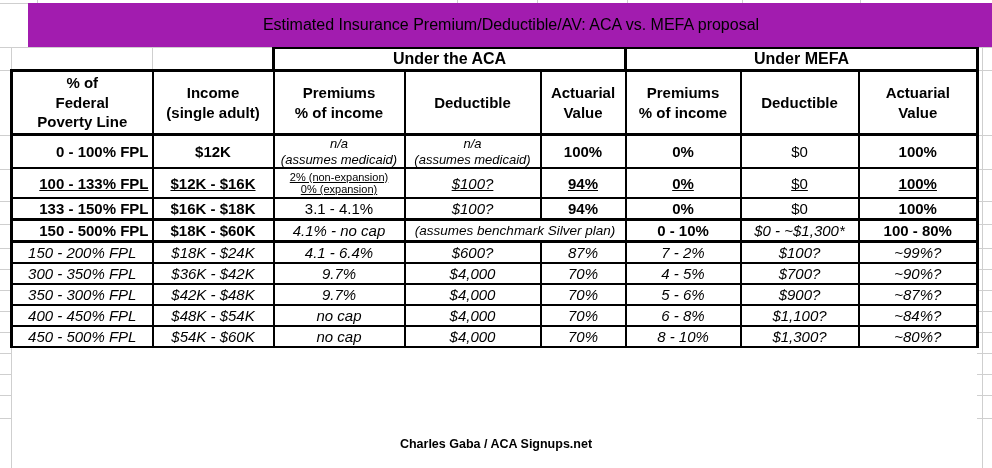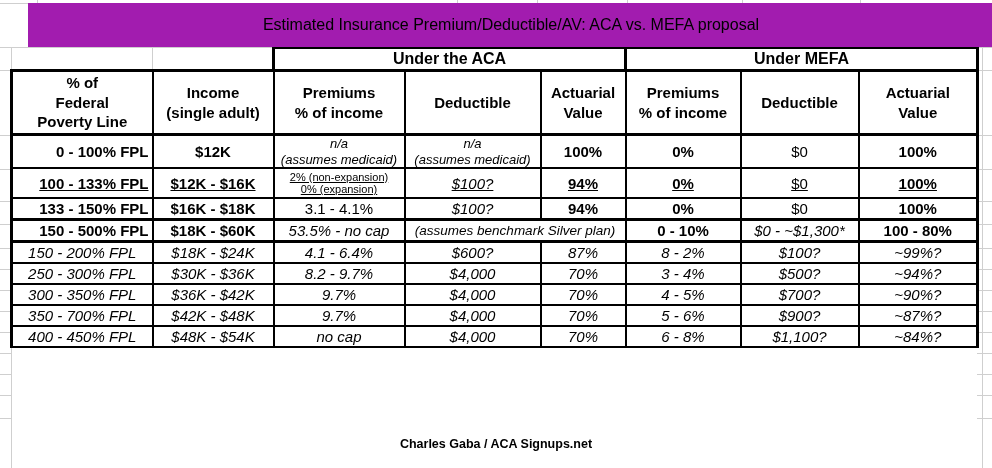--- a/index.html
+++ b/index.html
@@ -165,74 +165,74 @@
         <td>3.1 - 4.1%</td>
         <td class="i">$100?</td>
         <td class="b">94%</td>
         <td class="b">0%</td>
         <td>$0</td>
         <td class="b">100%</td>
       </tr>
       <tr class="rn tt tb">
         <td class="b ra">150 - 500% FPL</td>
         <td class="b">$18K - $60K</td>
-        <td class="i">53.5% - no cap</td>
+        <td class="i">4.1% - no cap</td>
         <td class="note" colspan="2">(assumes benchmark Silver plan)</td>
         <td class="b">0 - 10%</td>
         <td class="i">$0 - ~$1,300*</td>
         <td class="b">100 - 80%</td>
       </tr>
       <tr class="rn">
         <td class="i">150 - 200% FPL</td>
         <td class="i">$18K - $24K</td>
         <td class="i">4.1 - 6.4%</td>
         <td class="i">$600?</td>
         <td class="i">87%</td>
-        <td class="i">8 - 2%</td>
+        <td class="i">7 - 2%</td>
         <td class="i">$100?</td>
         <td class="i">~99%?</td>
-      </tr>
-      <tr class="rn">
-        <td class="i">250 - 300% FPL</td>
-        <td class="i">$30K - $36K</td>
-        <td class="i">8.2 - 9.7%</td>
-        <td class="i">$4,000</td>
-        <td class="i">70%</td>
-        <td class="i">3 - 4%</td>
-        <td class="i">$500?</td>
-        <td class="i">~94%?</td>
       </tr>
       <tr class="rn">
         <td class="i">300 - 350% FPL</td>
         <td class="i">$36K - $42K</td>
         <td class="i">9.7%</td>
         <td class="i">$4,000</td>
         <td class="i">70%</td>
         <td class="i">4 - 5%</td>
         <td class="i">$700?</td>
         <td class="i">~90%?</td>
       </tr>
       <tr class="rn">
-        <td class="i">350 - 700% FPL</td>
+        <td class="i">350 - 300% FPL</td>
         <td class="i">$42K - $48K</td>
         <td class="i">9.7%</td>
         <td class="i">$4,000</td>
         <td class="i">70%</td>
         <td class="i">5 - 6%</td>
         <td class="i">$900?</td>
         <td class="i">~87%?</td>
       </tr>
       <tr class="rn">
         <td class="i">400 - 450% FPL</td>
         <td class="i">$48K - $54K</td>
         <td class="i">no cap</td>
         <td class="i">$4,000</td>
         <td class="i">70%</td>
         <td class="i">6 - 8%</td>
         <td class="i">$1,100?</td>
         <td class="i">~84%?</td>
       </tr>
+      <tr class="rn">
+        <td class="i">450 - 500% FPL</td>
+        <td class="i">$54K - $60K</td>
+        <td class="i">no cap</td>
+        <td class="i">$4,000</td>
+        <td class="i">70%</td>
+        <td class="i">8 - 10%</td>
+        <td class="i">$1,300?</td>
+        <td class="i">~80%?</td>
+      </tr>
     </tbody>
       </table>
   </div>
 
   <div id="footer">Charles Gaba / ACA Signups.net</div>
 </div>
 
 </body></html>

